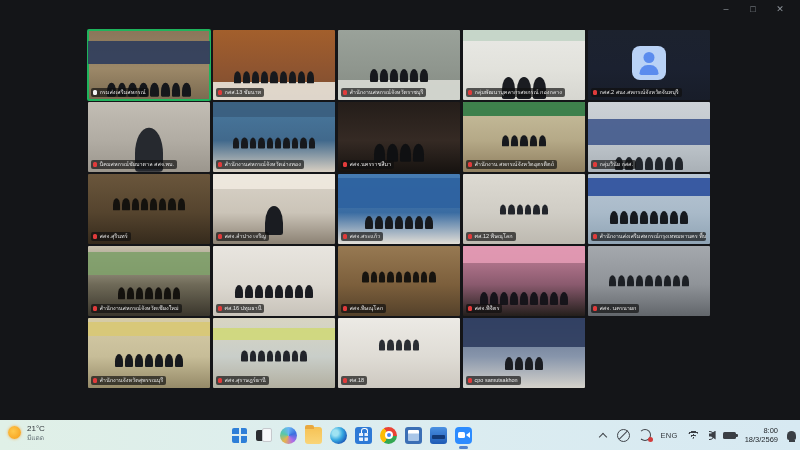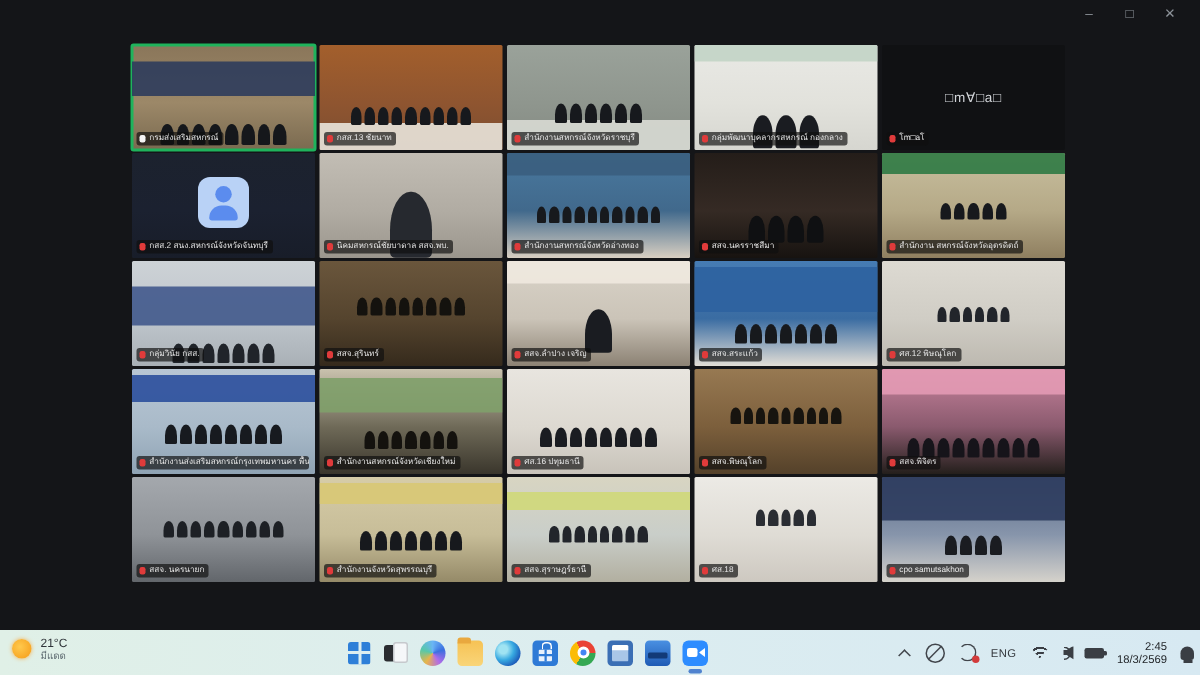--- a/index.html
+++ b/index.html
@@ -175,27 +175,20 @@
         <div class="crowd" style="top: 98%;">
           <i class="person" style="width: 13.6px; height: 22.1px; background: rgb(26, 28, 33);"></i>
           <i class="person" style="width: 13.6px; height: 22.1px; background: rgb(26, 28, 33);"></i>
           <i class="person" style="width: 13.6px; height: 22.1px; background: rgb(26, 28, 33);"></i>
         </div>
         <div class="plabel">
           <span class="mic muted"></span>
           <span>กลุ่มพัฒนาบุคลากรสหกรณ์ กองกลาง</span>
         </div>
       </div>
-      <div class="tile" style="background: linear-gradient(rgb(16, 17, 19) 0%, rgb(16, 17, 19) 55%, rgb(16, 17, 19) 100%);">
-        <div class="center-name">□m∀□a□</div>
-        <div class="plabel">
-          <span class="mic muted"></span>
-          <span>โm□aโ</span>
-        </div>
-      </div>
       <div class="tile" style="background: linear-gradient(rgb(28, 34, 46) 0%, rgb(27, 33, 48) 55%, rgb(24, 29, 41) 100%);">
         <div class="avatar"></div>
         <div class="plabel">
           <span class="mic muted"></span>
           <span>กสส.2 สนง.สหกรณ์จังหวัดจันทบุรี</span>
         </div>
       </div>
       <div class="tile" style="background: linear-gradient(rgb(194, 189, 180) 0%, rgb(177, 172, 163) 55%, rgb(155, 150, 141) 100%);">
         <div class="crowd" style="top: 100%;">
           <i class="person" style="width: 27.2px; height: 44.2px; background: rgb(38, 41, 47);"></i>
@@ -533,18 +526,18 @@
     <i class="ic-camoff"></i>
     <i class="ic-sync"></i>
     <span class="lang">ENG</span>
     <i class="ic-wifi"></i>
     <span style="display:flex;align-items:center;">
       <i class="ic-vol"></i>
       <i class="ic-vol-wave"></i>
     </span>
     <i class="ic-batt"></i>
     <div class="clock">
-      <div>2:45</div>
+      <div>8:00</div>
       <div>18/3/2569</div>
     </div>
     <i class="ic-bell"></i>
   </div>
 </div>
 
 </body></html>

